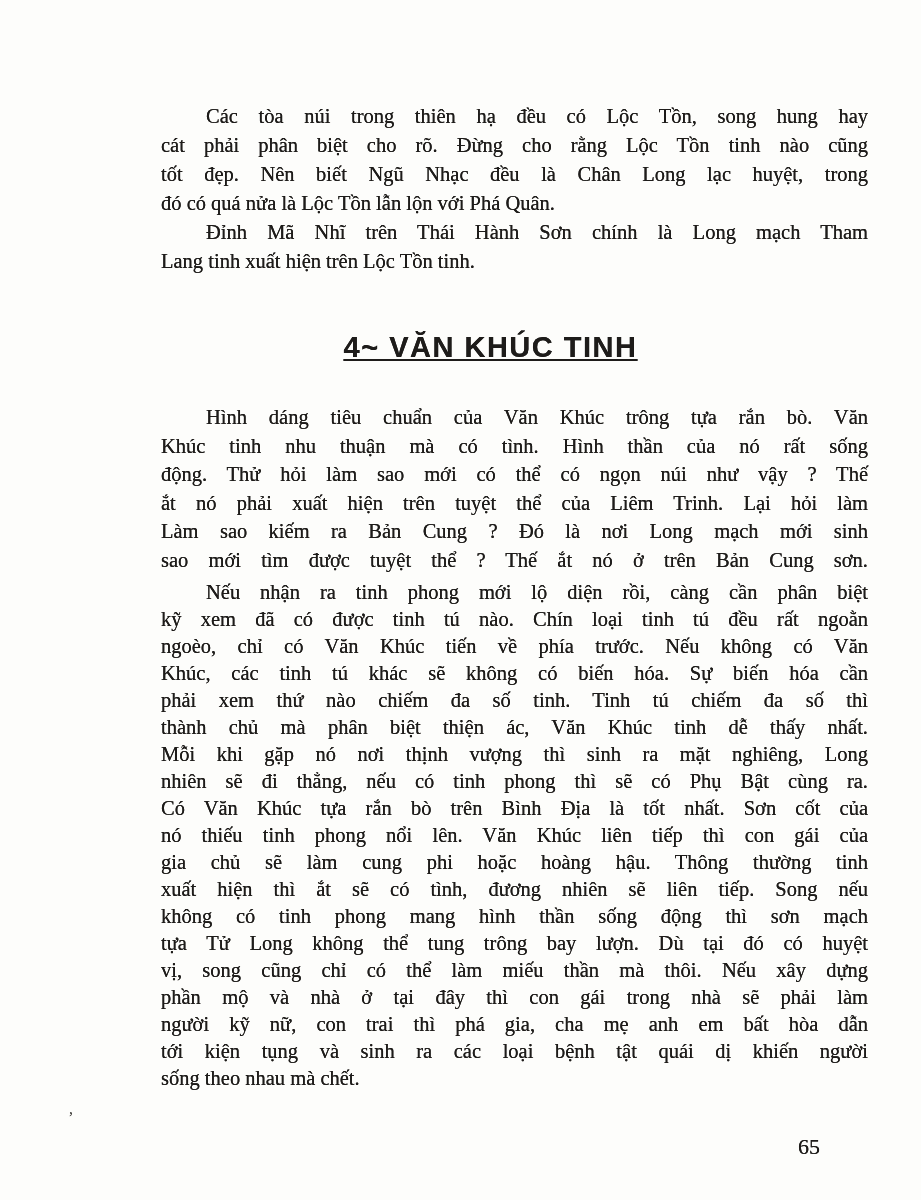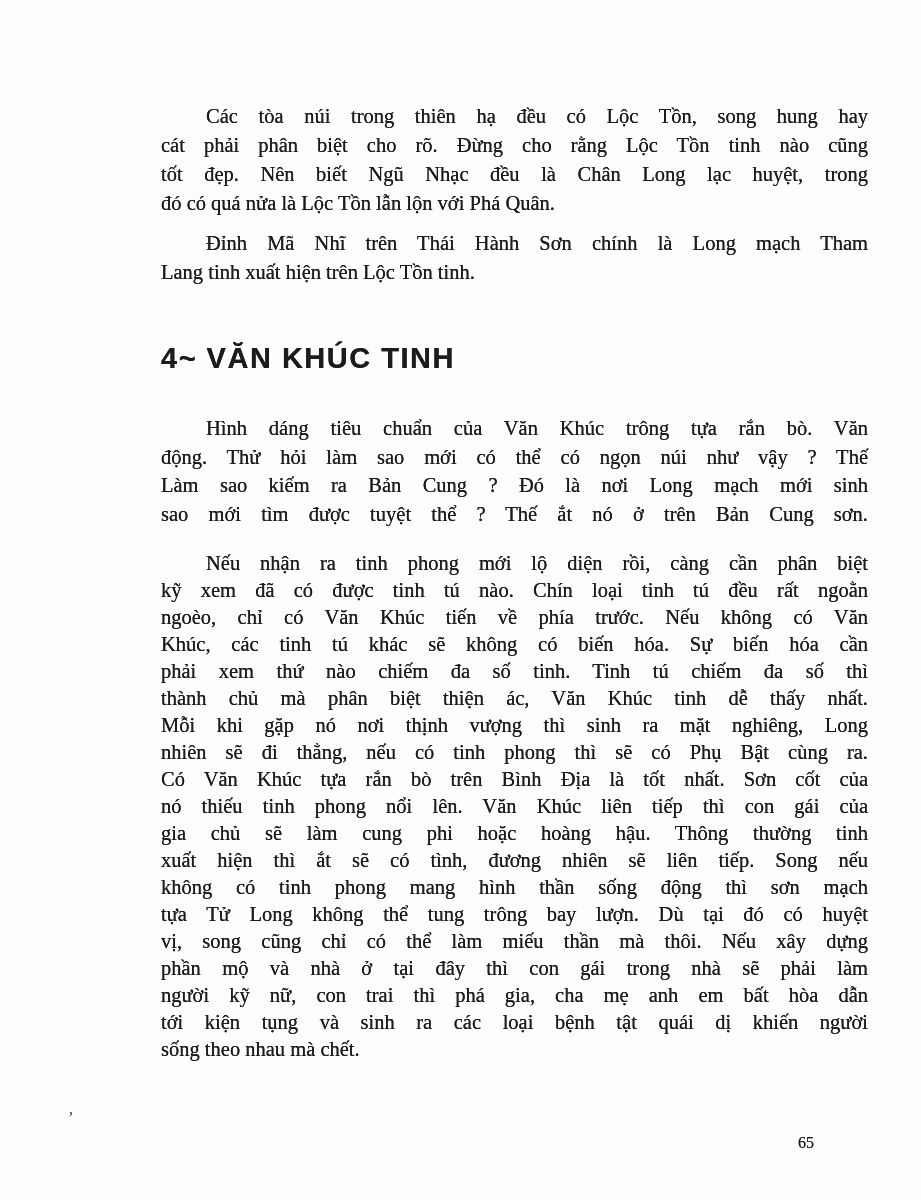--- a/index.html
+++ b/index.html
@@ -30,33 +30,35 @@
     white-space: nowrap;
   }
   .tline.first { text-indent: 45px; }
   .tline.last  { text-align-last: left; white-space: normal; }
   .heading {
     font-family: "Liberation Sans", "DejaVu Sans", sans-serif;
     font-weight: 700;
     font-size: 29px;
     letter-spacing: 1.5px;
     line-height: 40px;
+    text-align: center;
     margin-right: 48px; 
     text-shadow: 0 0 0.6px currentColor;
+    text-decoration: underline;
   }
   
   .sec-0 { margin-top: 102px; line-height: 29px; }
-  .sec-1 { margin-top: 11px;  line-height: 29px; }
+  .sec-1 {  line-height: 29px; }
   .sec-2 { margin-top: 51px; }
   .sec-3 { margin-top: 36px;  line-height: 28.5px; }
-  .sec-4 { margin-top: 22px;   line-height: 27px; }
+  .sec-4 { margin-top: 5px;   line-height: 27px; }
   .page-number {
     position: absolute;
     left: 798px; top: 1134px;
-    font-size: 16px;
+    font-size: 22px;
     text-shadow: 0 0 0.4px currentColor;
     text-align: center;
   }
   .margin-artifact {
     position: absolute;
     left: 69px; top: 1100px;
     font-size: 16px;
     color: #3a3835;
   }
 </style>
@@ -71,21 +73,23 @@
         <div class="tline">tốt đẹp. Nên biết Ngũ Nhạc đều là Chân Long lạc huyệt, trong</div>
         <div class="tline last">đó có quá nửa là Lộc Tồn lẫn lộn với Phá Quân.</div>
       </div>
       <div class="paragraph sec-1">
         <div class="tline first">Đỉnh Mã Nhĩ trên Thái Hành Sơn chính là Long mạch Tham</div>
         <div class="tline last">Lang tinh xuất hiện trên Lộc Tồn tinh.</div>
       </div>
       <div class="heading sec-2">4~ VĂN KHÚC TINH</div>
       <div class="paragraph sec-3">
         <div class="tline first">Hình dáng tiêu chuẩn của Văn Khúc trông tựa rắn bò. Văn</div>
+        <div class="tline">Khúc tinh nhu thuận mà có tình. Hình thần của nó rất sống</div>
         <div class="tline">động. Thử hỏi làm sao mới có thể có ngọn núi như vậy ? Thế</div>
+        <div class="tline">ắt nó phải xuất hiện trên tuyệt thể của Liêm Trinh. Lại hỏi làm</div>
         <div class="tline">Làm sao kiếm ra Bản Cung ? Đó là nơi Long mạch mới sinh</div>
         <div class="tline">sao mới tìm được tuyệt thể ? Thế ắt nó ở trên Bản Cung sơn.</div>
       </div>
       <div class="paragraph sec-4">
         <div class="tline first">Nếu nhận ra tinh phong mới lộ diện rồi, càng cần phân biệt</div>
         <div class="tline">kỹ xem đã có được tinh tú nào. Chín loại tinh tú đều rất ngoằn</div>
         <div class="tline">ngoèo, chỉ có Văn Khúc tiến về phía trước. Nếu không có Văn</div>
         <div class="tline">Khúc, các tinh tú khác sẽ không có biến hóa. Sự biến hóa cần</div>
         <div class="tline">phải xem thứ nào chiếm đa số tinh. Tinh tú chiếm đa số thì</div>
         <div class="tline">thành chủ mà phân biệt thiện ác, Văn Khúc tinh dễ thấy nhất.</div>

